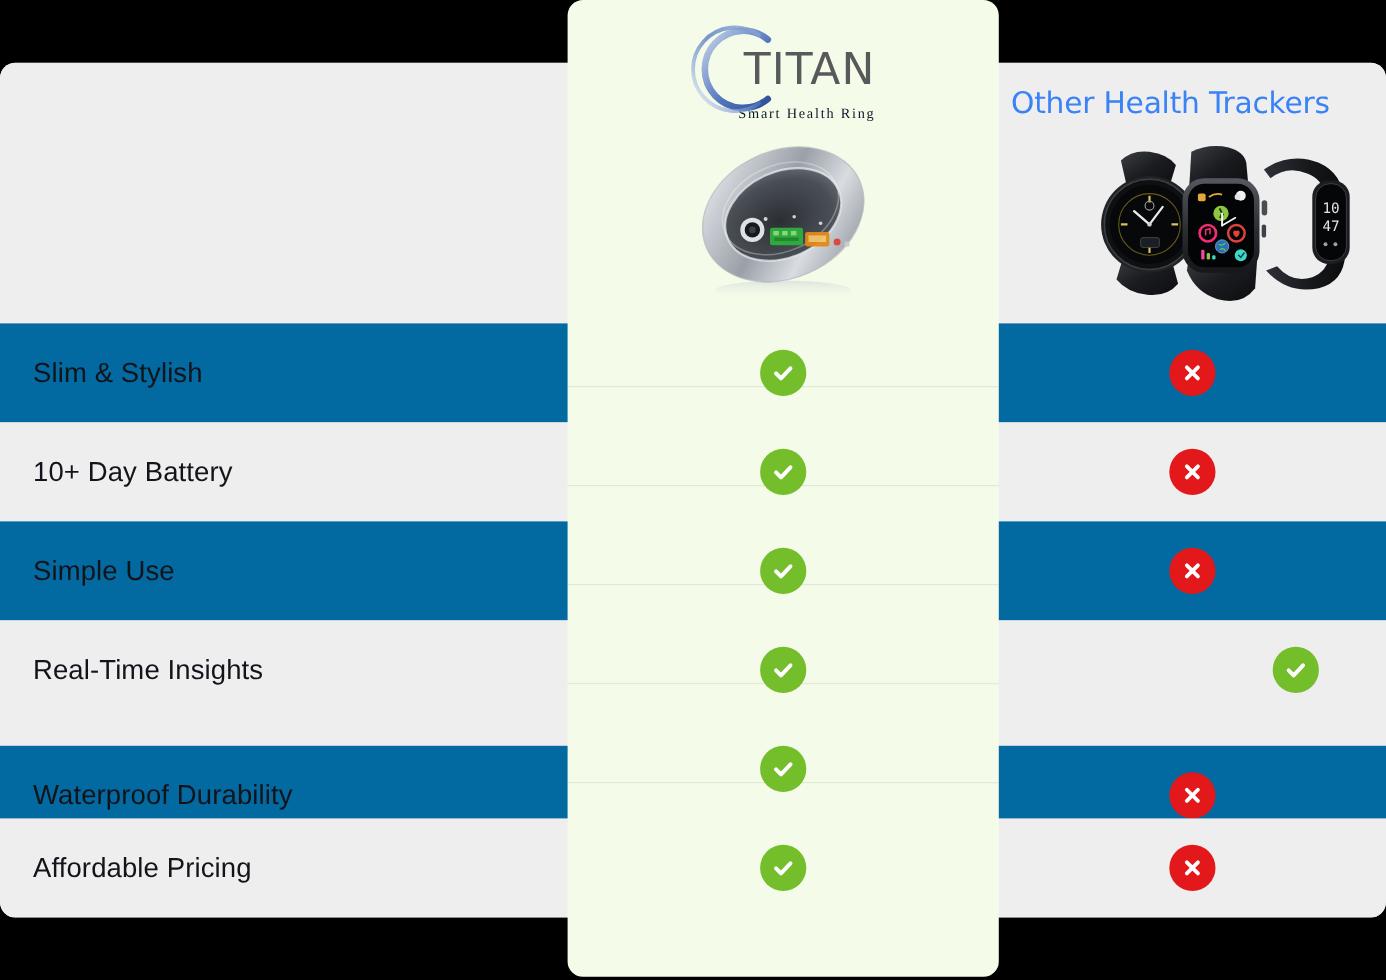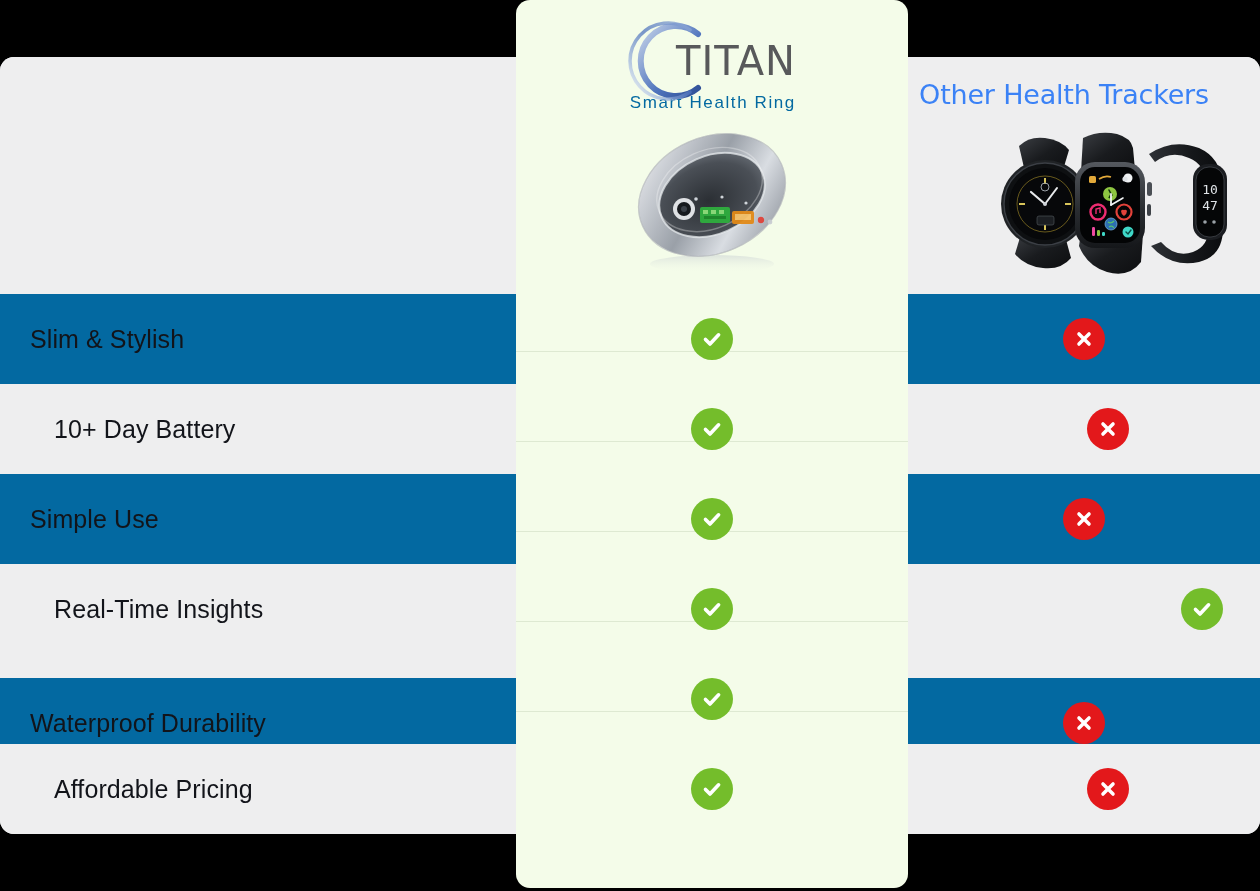--- a/index.html
+++ b/index.html
@@ -69,21 +69,21 @@
 
   .feature-label {
     font-size: 25px;
     color: #12141a;
     letter-spacing: .1px;
     white-space: nowrap;
   }
 
   
   .row-dark  { background: #0369a1; }
-  .row-light { background: #eeeeef; padding-left: 24px; }
+  .row-light { background: #eeeeef; }
 
   .row-dark  .cell-mid,
   .row-light .cell-mid { background: transparent; }
 
   
   #titan-column {
     position: absolute;
     left: 516px;
     top: 0;
     width: 392px;
@@ -139,25 +139,25 @@
     font-size: 40px;
     font-weight: 400;
     letter-spacing: 1px;
     color: #58595b;
     line-height: 1;
     font-family: "DejaVu Sans", sans-serif;
     z-index: 2;
   }
   #logo-tagline {
     align-self: flex-end;
-    font-size: 17px;
-    color: #0369a1;
+    font-size: 13px;
+    color: #0f172a;
     letter-spacing: 1.6px;
     margin-top: 1px;
-    font-family: Liberation Sans, sans-serif;
+    font-family: Liberation Serif, serif;
   }
 
   
   #ring-wrap {
     position: absolute;
     left: 0; top: 118px;
     width: 392px;
     height: 165px;
     display: flex;
     align-items: center;

